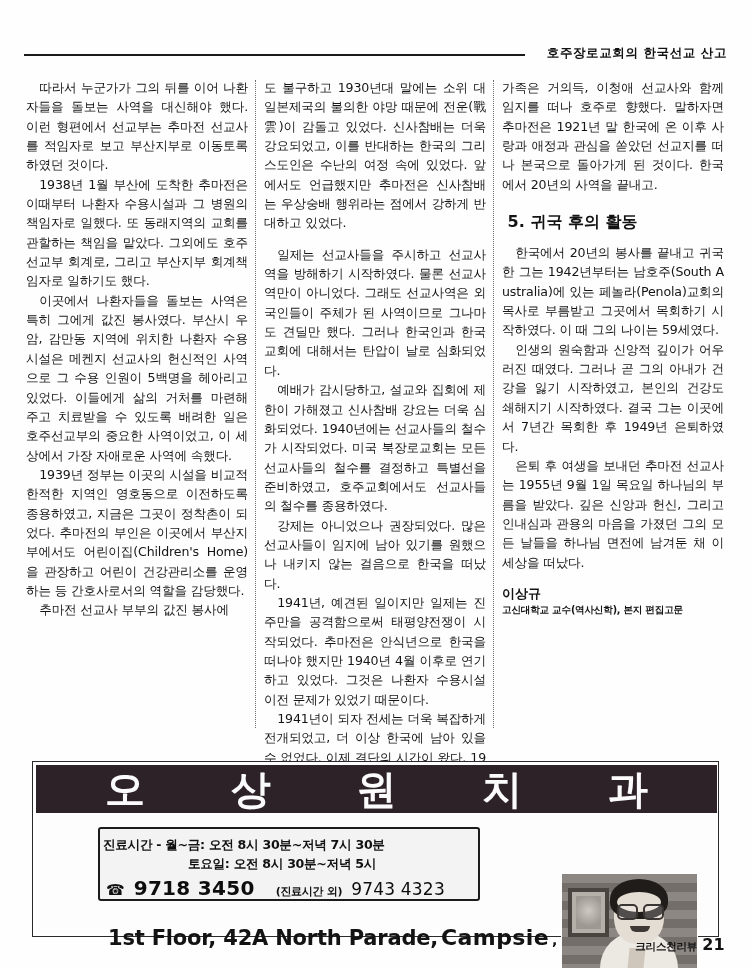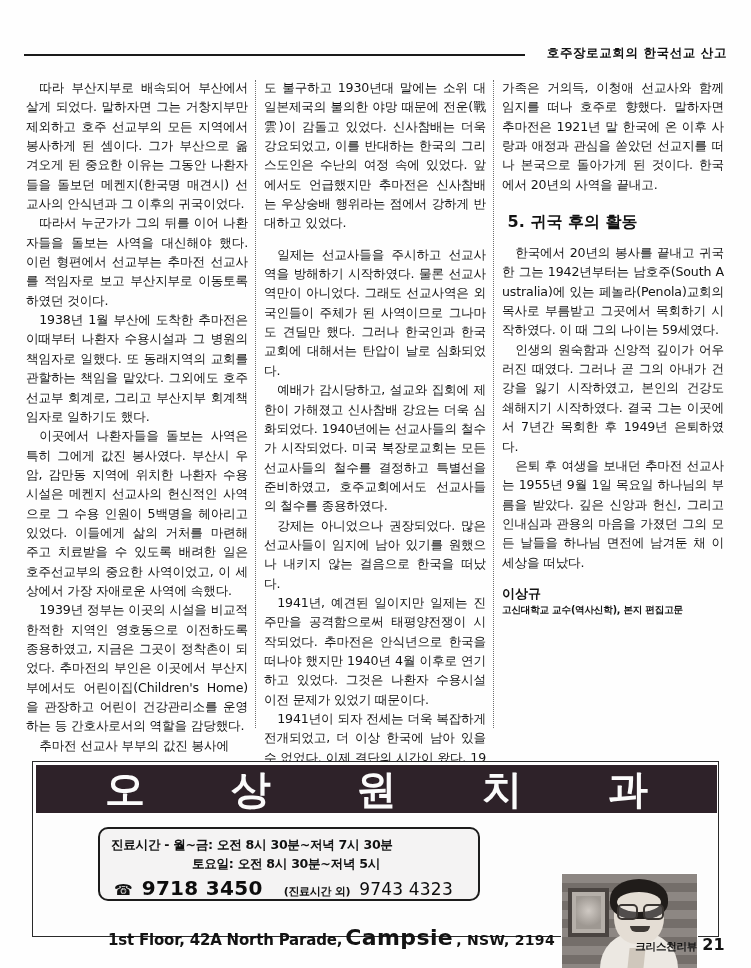--- a/index.html
+++ b/index.html
@@ -150,24 +150,24 @@
     height: 118px;
     background: #fdfdfd;
   }
   #ad-hours-box {
     position: absolute;
     left: 62px;
     top: 12px;
     width: 382px;
     height: 74px;
     border: 2px solid #1c1c1c;
-    border-radius: 10px;
+    border-radius: 3px;
     background: #f4f3f3;
     box-sizing: border-box;
-    padding: 6px 8px 0 8px;
+    padding: 6px 8px 0 0;
   }
   .hours-line {
     font-size: 12.6px;
     font-weight: bold;
     letter-spacing: -0.3px;
     line-height: 19px;
     white-space: nowrap;
     color: #111;
   }
   .hours-line.l1 { text-align: left; padding-left: 3px;}
@@ -208,21 +208,21 @@
   #ad-address {
     position: absolute;
     left: 72px;
     top: 95px;
     width: 560px;
     display: flex;
     align-items: baseline;
     white-space: nowrap;
   }
   #ad-address .a-pre {
-    font-size: 15px;
+    font-size: 21px;
     font-weight: bold;
     letter-spacing: -0.2px;
   }
   #ad-address .a-city {
     font-size: 22px;
     font-weight: bold;
     letter-spacing: 0.4px;
     margin: 15px 3px;
   }
   #ad-address .a-post {
@@ -345,21 +345,20 @@
 <div id="page">
 
   <div id="runhead">
     <div class="rule"></div>
     <div class="rh-title">호주장로교회의 한국선교 산고</div>
   </div>
 
   <div id="cols">
 
     <div class="col">
-      <p>따라 부산지부로 배속되어 부산에서 살게 되었다. 말하자면 그는 거창지부만 제외하고 호주 선교부의 모든 지역에서 봉사하게 된 셈이다. 그가 부산으로 옮겨오게 된 중요한 이유는 그동안 나환자들을 돌보던 메켄지(한국명 매견시) 선교사의 안식년과 그 이후의 귀국이었다.</p>
       <p>따라서 누군가가 그의 뒤를 이어 나환자들을 돌보는 사역을 대신해야 했다. 이런 형편에서 선교부는 추마전 선교사를 적임자로 보고 부산지부로 이동토록 하였던 것이다.</p>
       <p>1938년 1월 부산에 도착한 추마전은 이때부터 나환자 수용시설과 그 병원의 책임자로 일했다. 또 동래지역의 교회를 관할하는 책임을 맡았다. 그외에도 호주선교부 회계로, 그리고 부산지부 회계책임자로 일하기도 했다.</p>
       <p>이곳에서 나환자들을 돌보는 사역은 특히 그에게 값진 봉사였다. 부산시 우암, 감만동 지역에 위치한 나환자 수용시설은 메켄지 선교사의 헌신적인 사역으로 그 수용 인원이 5백명을 헤아리고 있었다. 이들에게 삶의 거처를 마련해 주고 치료받을 수 있도록 배려한 일은 호주선교부의 중요한 사역이었고, 이 세상에서 가장 자애로운 사역에 속했다.</p>
       <p>1939년 정부는 이곳의 시설을 비교적 한적한 지역인 영호동으로 이전하도록 종용하였고, 지금은 그곳이 정착촌이 되었다. 추마전의 부인은 이곳에서 부산지부에서도 어린이집(Children's Home)을 관장하고 어린이 건강관리소를 운영하는 등 간호사로서의 역할을 감당했다.</p>
       <p>추마전 선교사 부부의 값진 봉사에</p>
     </div>
 
     <div class="col">
       <div class="vrule"></div>
       <p class="noindent">도 불구하고 1930년대 말에는 소위 대일본제국의 불의한 야망 때문에 전운(戰雲)이 감돌고 있었다. 신사참배는 더욱 강요되었고, 이를 반대하는 한국의 그리스도인은 수난의 여정 속에 있었다. 앞에서도 언급했지만 추마전은 신사참배는 우상숭배 행위라는 점에서 강하게 반대하고 있었다.</p>

